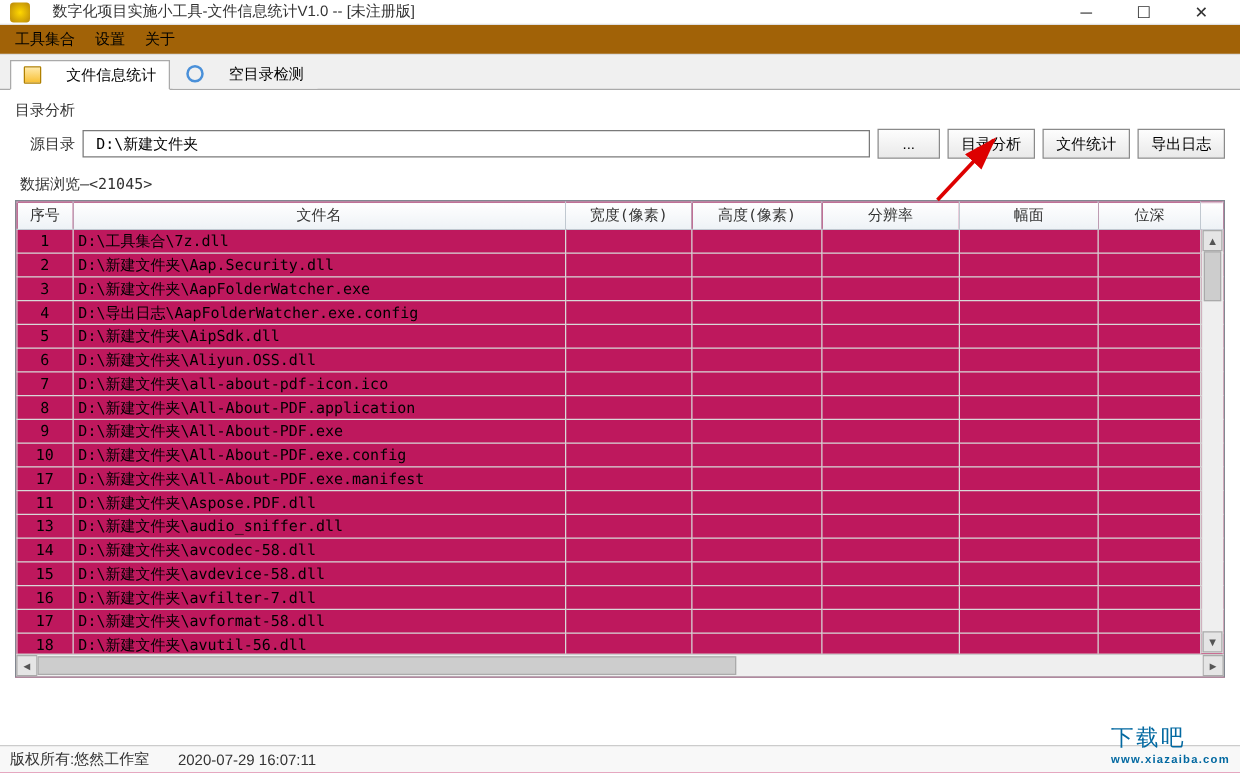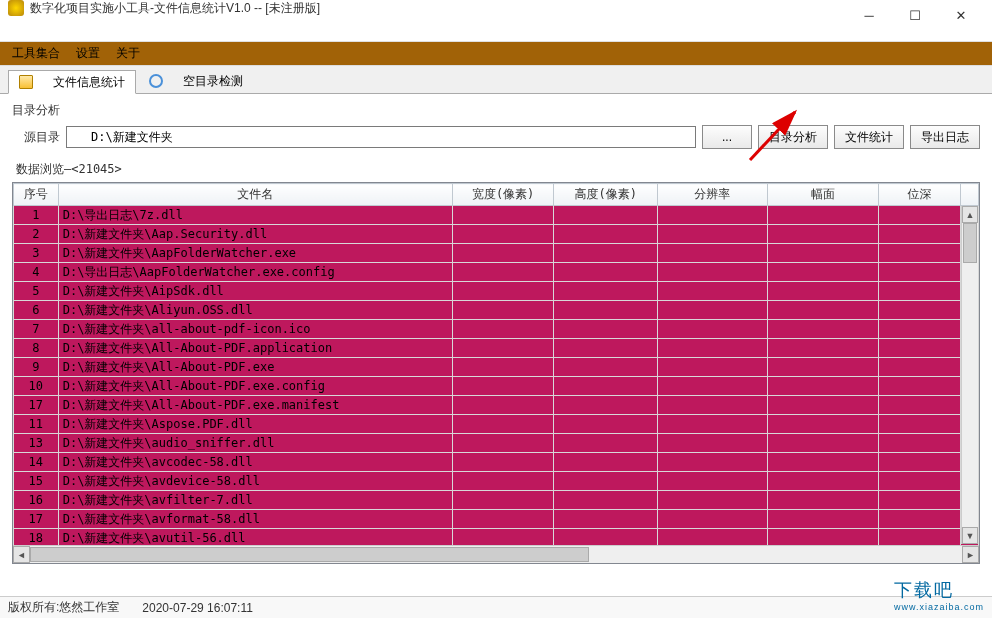--- a/index.html
+++ b/index.html
@@ -1,18 +1,18 @@
 <!DOCTYPE html>
 <html><head>
 <meta charset="utf-8">
 <style>
 * { box-sizing: border-box; margin: 0; padding: 0; }
 body { font-family: "Microsoft YaHei", SimSun, Arial, sans-serif; font-size: 12px; background: #fff; width: 992px; height: 618px; overflow: hidden; position: relative; }
 
-.titlebar { height: 42px; background: #fff; border-bottom: 1px solid #e0e0e0; display: flex; align-items: flex-start; padding: 0 8px; }
+.titlebar { height: 20px; background: #fff; border-bottom: 1px solid #e0e0e0; display: flex; align-items: center; padding: 0 8px; gap: 12px; }
 .titlebar .app-icon { width: 16px; height: 16px; background: radial-gradient(circle, #ffd700, #b8860b); border-radius: 3px; margin-right: 6px; }
 .titlebar .title { flex: 1; color: #333; font-size: 12px; }
 .titlebar .win-controls { display: flex; }
 .titlebar .win-btn { width: 46px; height: 30px; display: flex; align-items: center; justify-content: center; cursor: pointer; font-size: 13px; color: #333; }
 
 .menubar { height: 24px; background: #a16207; display: flex; align-items: center; padding: 0 4px; border-bottom: 1px solid #ddd; }
 .menubar .menu-item { padding: 3px 8px; cursor: pointer; }
 
 .tabbar { height: 28px; background: #f0f0f0; border-bottom: 1px solid #aaa; display: flex; align-items: flex-end; padding: 0 8px; }
 .tab { height: 24px; padding: 0 10px; display: flex; align-items: center; gap: 20px; background: #f0f0f0; border: 1px solid transparent; cursor: pointer; margin-right: 2px; }
@@ -20,21 +20,21 @@
 .tab .tab-icon { width: 14px; height: 14px; }
 .tab .tab-icon.folder-icon { background: linear-gradient(#ffe9a8, #f8c034); border: 1px solid #b08000; border-radius: 1px; }
 .tab .tab-icon.refresh-icon { border: 2px solid #4a90d9; border-radius: 50%; position: relative; }
 
 .content { padding: 8px 12px; }
 
 .section-label { color: #333; margin-bottom: 6px; }
 
 .dir-row { display: flex; align-items: center; gap: 6px; margin-bottom: 10px; }
 .dir-label { color: #333; padding-left: 12px; }
-.dir-input { flex: 1; height: 22px; border: 1px solid #7a7a7a; background: #fff; padding: 0 24px; font-size: 12px; font-family: SimSun, monospace; }
+.dir-input { flex: 1; height: 22px; border: 1px solid #7a7a7a; background: #fff; padding: 0 10px; font-size: 12px; font-family: SimSun, monospace; }
 .btn { height: 24px; padding: 0 10px; background: linear-gradient(#fdfdfd, #e9e9e9); border: 1px solid #8a8a8a; cursor: pointer; font-size: 12px; min-width: 50px; }
 
 .data-label { margin: 12px 0 4px 4px; color: #333; font-family: SimSun, monospace; }
 
 .grid-wrap { border: 1px solid #828790; height: 382px; position: relative; background: #be185d; }
 .grid-scroll { overflow: hidden; height: 362px; }
 table { border-collapse: collapse; width: 100%; table-layout: fixed; font-family: SimSun, monospace; font-size: 12px; }
 thead th { background: linear-gradient(#fff, #eef2f6); border: 1px solid #c0c8d0; height: 22px; font-weight: normal; color: #333; text-align: center; position: sticky; top: 0; }
 tbody td { border: 1px solid #d8d8d8; height: 19px; padding: 0 4px; white-space: nowrap; overflow: hidden; }
 tbody td.seq { text-align: center; }
@@ -57,21 +57,21 @@
 .vscrollbar .sb-btn { width: 16px; height: 17px; background: #e5e5e5; border: 1px solid #aaa; display: flex; align-items: center; justify-content: center; cursor: pointer; font-size: 9px; color: #555; }
 .vscrollbar .sb-track { position: absolute; top: 17px; bottom: 17px; left: 0; right: 0; background: #efefef; }
 .vscrollbar .sb-thumb { position: absolute; top: 0; width: 14px; height: 40px; left: 1px; background: #cdcdcd; border: 1px solid #aaa; }
 .vscrollbar .sb-btn.down { position: absolute; bottom: 0; }
 
 .statusbar { position: absolute; bottom: 0; left: 0; right: 0; height: 22px; border-top: 1px solid #ccc; display: flex; align-items: center; padding: 0 8px; gap: 23px; font-size: 12px; color: #333; background: #f8f8f8; }
 
 .arrow-annotation { position: absolute; pointer-events: none; z-index: 100; }
 
 .watermark { position: absolute; right: 8px; bottom: 6px; font-size: 18px; color: #0369a1; pointer-events: none; letter-spacing: 2px; }
-.watermark .sub { font-size: 9px; display: block; text-align: left; letter-spacing: 1px; }
+.watermark .sub { font-size: 9px; display: block; text-align: left; letter-spacing: 1px; font-weight: bold; }
 </style>
 </head>
 <body>
 
 <div class="titlebar">
   <div class="app-icon"></div>
   <div class="title">数字化项目实施小工具-文件信息统计V1.0 -- [未注册版]</div>
   <div class="win-controls">
     <div class="win-btn">─</div>
     <div class="win-btn">☐</div>
@@ -132,21 +132,21 @@
           <th>高度(像素)</th>
           <th>分辨率</th>
           <th>幅面</th>
           <th>位深</th>
           <th></th>
         </tr>
       </thead>
       <tbody id="tbody">
             <tr>
               <td class="seq">1</td>
-              <td>D:\导出日志\7z.dll</td>
+              <td>D:\工具集合\7z.dll</td>
               <td></td>
               <td></td>
               <td></td>
               <td></td>
               <td></td>
               <td></td>
             </tr>
             <tr>
               <td class="seq">2</td>
               <td>D:\新建文件夹\Aap.Security.dll</td>

